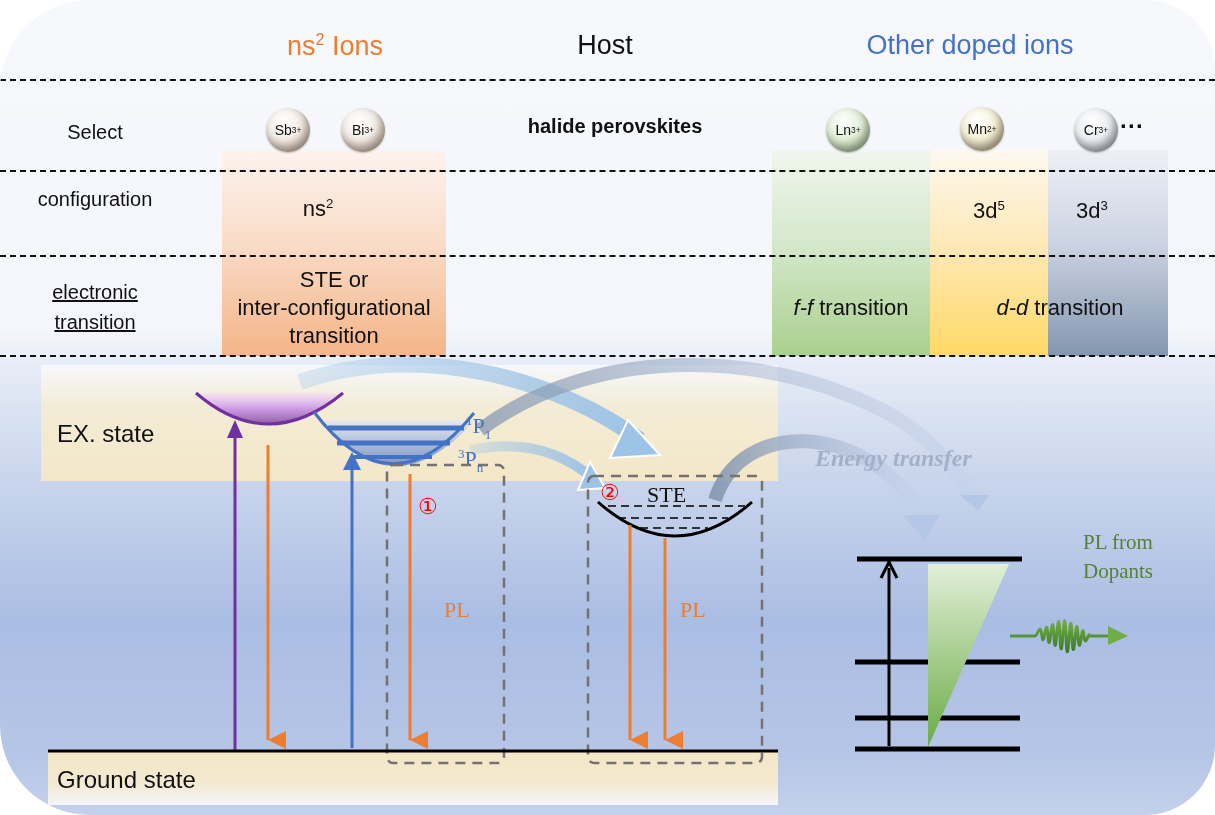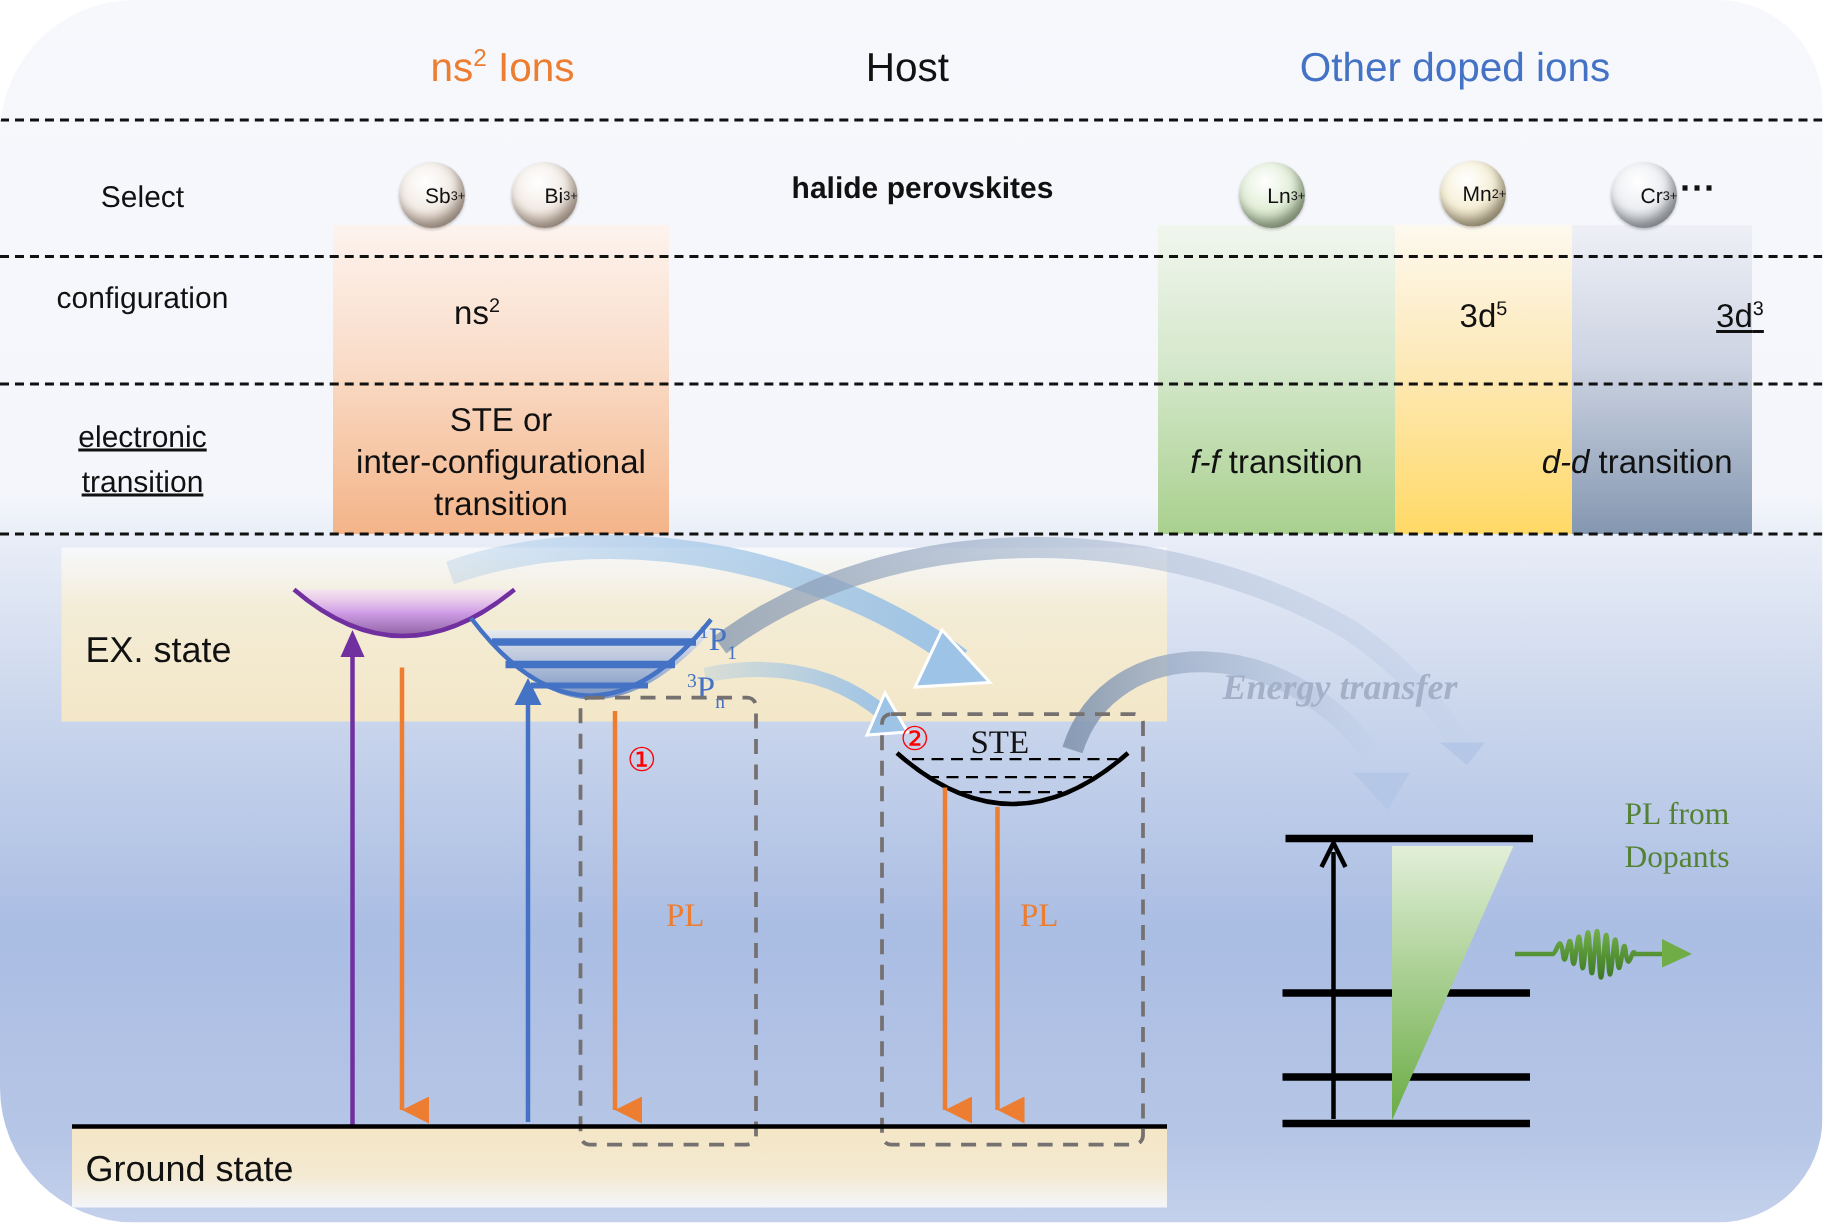--- a/index.html
+++ b/index.html
@@ -5,21 +5,21 @@
   html, body { margin:0; padding:0; }
   body { width:1215px; height:815px; position:relative; overflow:hidden; background:#ffffff; font-family:"Liberation Sans", sans-serif; }
   .panel { position:absolute; left:0; top:0; width:1215px; height:815px; border-radius:90px 70px 70px 90px;
     background: linear-gradient(to bottom, #f6f8fc 0px, #f4f6fb 330px, #e8edf7 360px, #c9d5ec 480px, #aabde3 620px, #b6c6e6 760px, #c4d1ec 815px); overflow:hidden; }
   .abs { position:absolute; }
   .dash { position:absolute; left:0; width:1215px; height:0; border-top:2px dashed #111; }
   .col-head { position:absolute; top:30px; font-size:27px; text-align:center; }
   .row-label { position:absolute; left:10px; width:170px; text-align:center; font-size:20px; color:#111; line-height:30px; }
   .cell { position:absolute; }
   .cell-text { position:absolute; width:100%; text-align:center; font-size:22px; color:#111; }
-  .ball { position:absolute; width:44px; height:44px; border-radius:50%; display:flex; align-items:center; justify-content:flex-end; font-size:14px; color:#111; box-shadow: inset -3px -5px 8px rgba(0,0,0,0.35), 0 1px 2px rgba(0,0,0,0.25); }
+  .ball { position:absolute; width:44px; height:44px; border-radius:50%; display:flex; align-items:center; justify-content:center; font-size:14px; color:#111; box-shadow: inset -3px -5px 8px rgba(0,0,0,0.35), 0 1px 2px rgba(0,0,0,0.25); }
   sup { font-size:0.6em; }
   .ylabel { position:absolute; font-size:24px; color:#111; }
   svg text { font-family:"Liberation Serif", serif; }
 </style>
 </head>
 <body>
 
 <div class="panel">
 
   <div class="col-head" style="left:225px;width:220px;color:#ed7d31;"><span>ns</span><sup>2</sup><span> Ions</span></div>
@@ -63,29 +63,29 @@
       <sup>2+</sup>
     </div>
   <div class="ball" style="left:1074px;top:108px;background:radial-gradient(circle at 40% 30%,#ffffff 0%,#eceef2 45%,#9ea4ad 100%);">
       <span>Cr</span>
       <sup>3+</sup>
     </div>
   <div class="abs" style="left:1120px;top:112px;font-size:24px;font-weight:bold;color:#111;">···</div>
 
   <div class="cell-text" style="left:222px;top:196px;width:192px;"><span>ns</span><sup>2</sup></div>
   <div class="cell-text" style="left:930px;top:198px;width:118px;"><span>3d</span><sup>5</sup></div>
-  <div class="cell-text" style="left:1108px;top:198px;width:104px;text-decoration:underline;"><span>3d</span><sup>3</sup></div>
+  <div class="cell-text" style="left:1040px;top:198px;width:104px;"><span>3d</span><sup>3</sup></div>
 
   <div class="cell-text" style="left:222px;top:266px;width:224px;line-height:28px;">
     <div>STE or</div>
     <div>inter-configurational</div>
     <div>transition</div>
   </div>
   <div class="cell-text" style="left:772px;top:295px;width:158px;"><i>f-f</i><span> transition</span></div>
-  <div class="cell-text" style="left:965px;top:295px;width:190px;text-align:right;"><i>d-d</i><span> transition</span></div>
+  <div class="cell-text" style="left:965px;top:295px;width:190px;text-align:center;"><i>d-d</i><span> transition</span></div>
 
   <div class="abs" style="left:41px;top:365px;width:737px;height:116px;background:linear-gradient(to bottom,#f6f8fc 0%,#f3ecd6 35%,#f3e7c8 100%);"></div>
   <div class="abs" style="left:48px;top:752px;width:730px;height:53px;background:linear-gradient(to bottom,#f4e6c6 0%,#f4ead2 60%,#f4f6fb 100%);"></div>
   <div class="ylabel" style="left:57px;top:420px;">EX. state</div>
   <div class="ylabel" style="left:57px;top:766px;">Ground state</div>
 
   <svg class="abs" style="left:0;top:0;" width="1215" height="815">
     <defs>
       <linearGradient id="purpFill" x1="0" y1="0" x2="0" y2="1">
         <stop offset="0" stop-color="#f5d8fb" stop-opacity="0.6"></stop>

